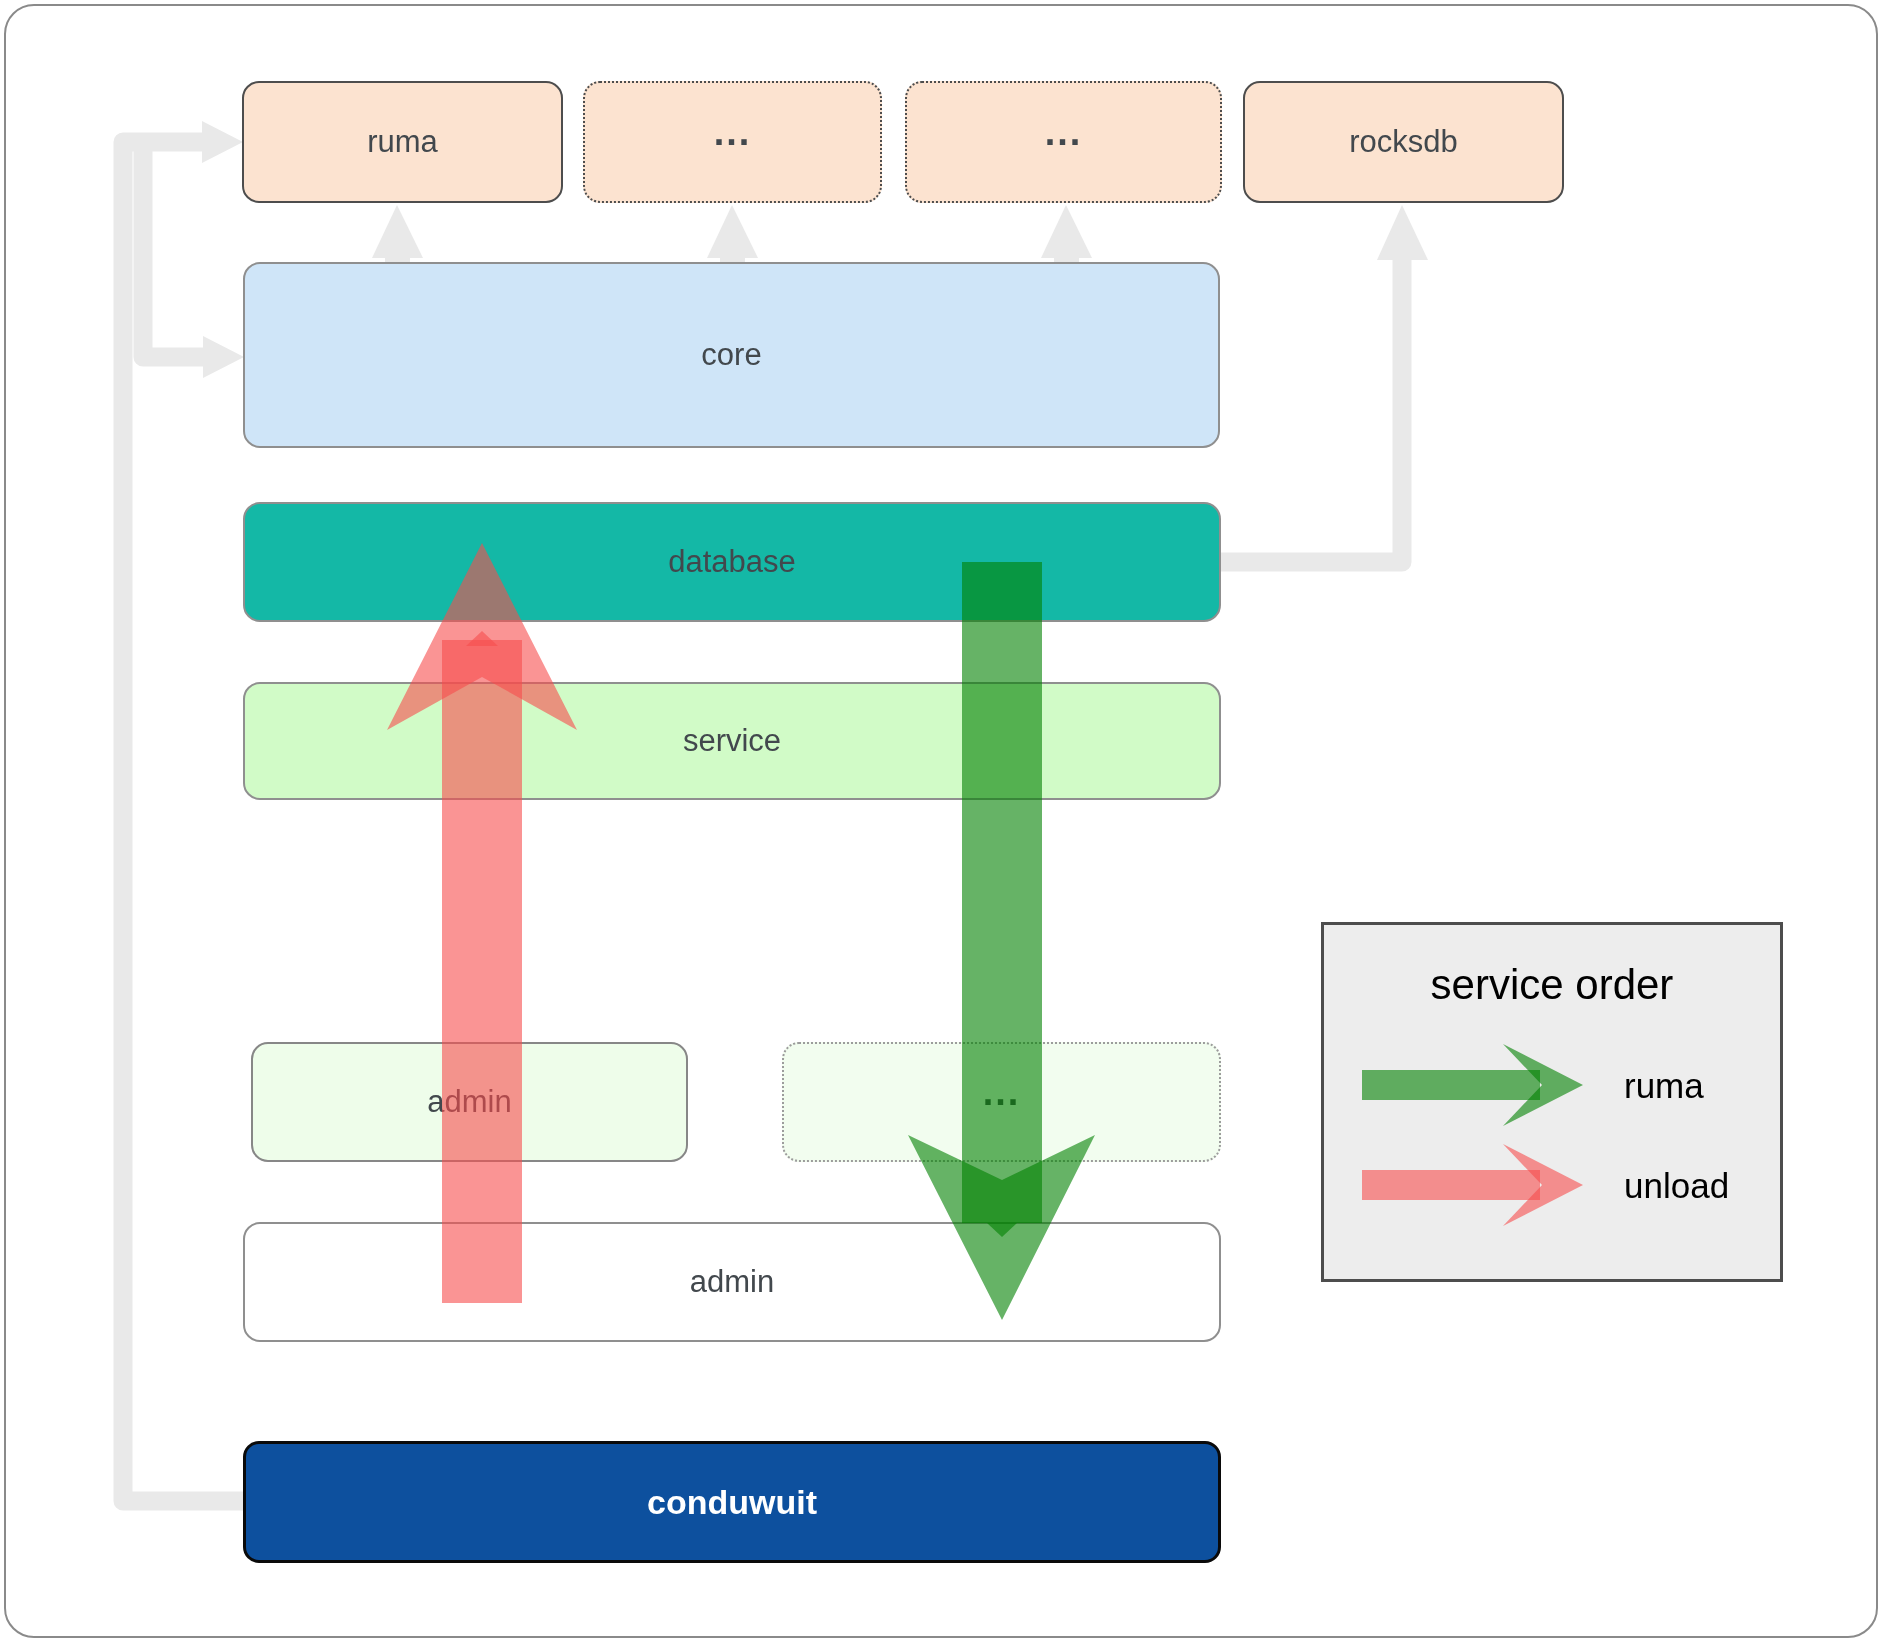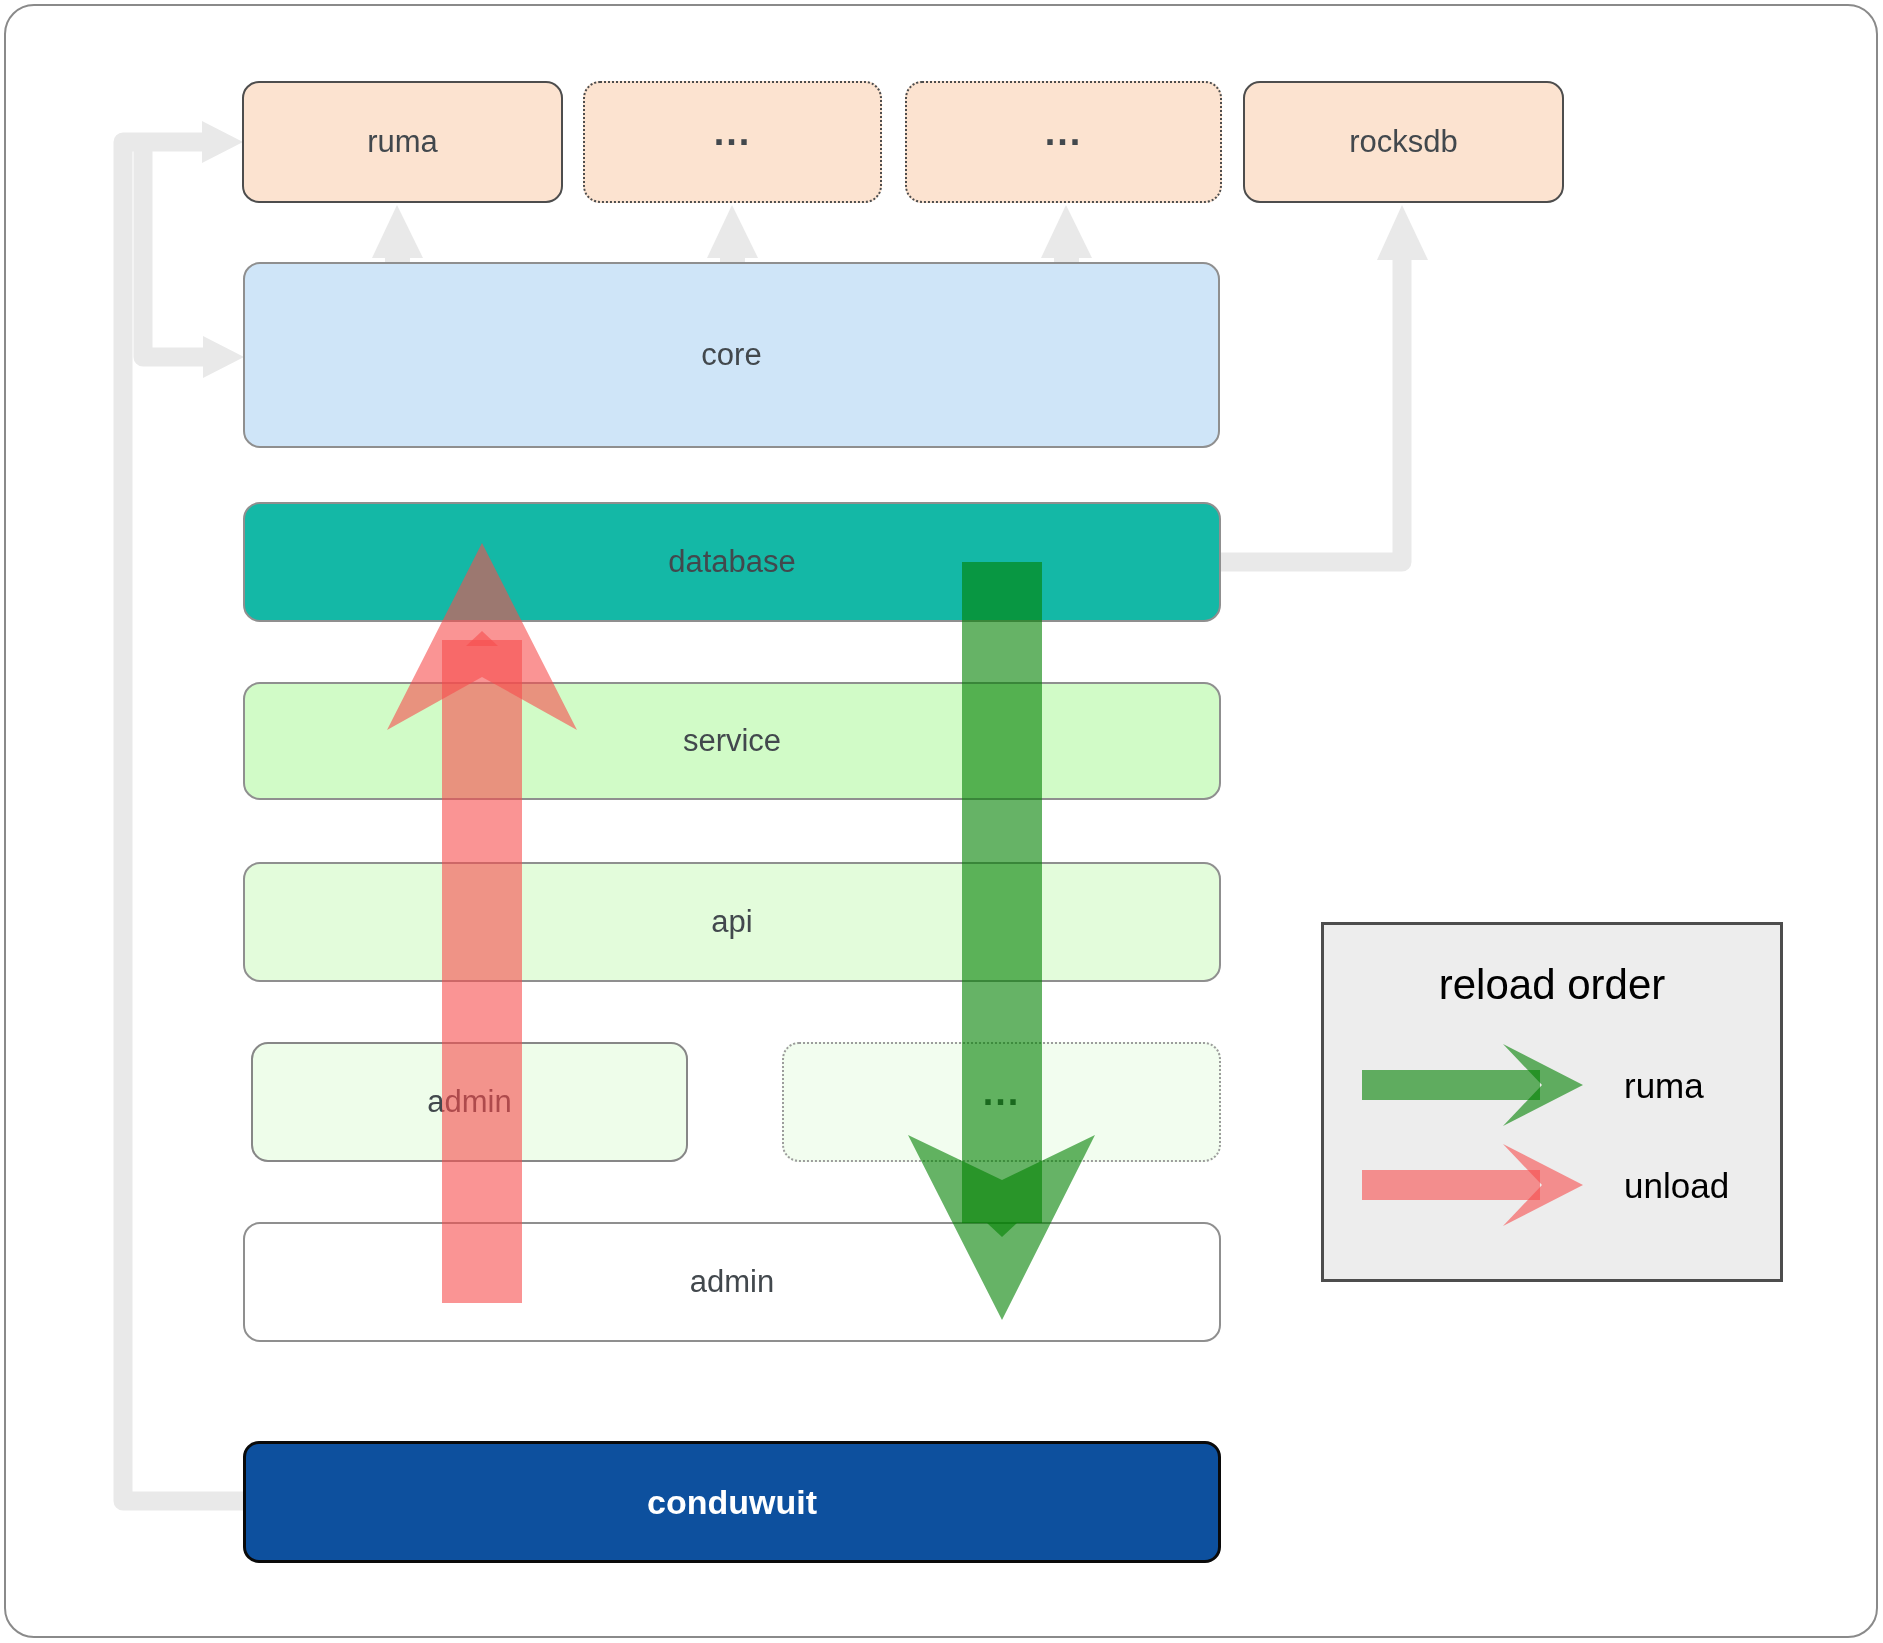--- a/index.html
+++ b/index.html
@@ -95,38 +95,35 @@
 
   <div class="box blue" style="left:243px;top:262px;width:977px;height:186px;">
     <span>core</span>
   </div>
   <div class="box green-1" style="left:243px;top:502px;width:978px;height:120px;">
     <span>database</span>
   </div>
   <div class="box green-2" style="left:243px;top:682px;width:978px;height:118px;">
     <span>service</span>
   </div>
-  <div class="box green-3" style="left:243px;top:862px;width:978px;height:120px;">
-    <span>api</span>
-  </div>
   <div class="box green-4" style="left:251px;top:1042px;width:437px;height:120px;text-align:right;">
     <span>admin</span>
   </div>
   <div class="box green-5" style="left:782px;top:1042px;width:439px;height:120px;">
     <span class="dots">...</span>
   </div>
   <div class="box white" style="left:243px;top:1222px;width:978px;height:120px;">
     <span>admin</span>
   </div>
   <div class="box navy" style="left:243px;top:1441px;width:978px;height:122px;">
     <span>conduwuit</span>
   </div>
 
   <div class="legend">
-    <div class="legend-title">reload order</div>
+    <div class="legend-title">service order</div>
     <svg class="legend-arrow load" width="240" height="84" viewBox="0 0 240 84">
       <rect x="4" y="27" width="178" height="30" fill-opacity="0.6" fill="#008000"></rect>
       <polygon points="145,1 225,42 145,83 184,42" fill-opacity="0.6" fill="#008000"></polygon>
     </svg>
     <span class="legend-label load">ruma</span>
     <svg class="legend-arrow unload" width="240" height="84" viewBox="0 0 240 84">
       <rect x="4" y="27" width="178" height="30" fill-opacity="0.6" fill="#f64c4c"></rect>
       <polygon points="145,1 225,42 145,83 184,42" fill-opacity="0.6" fill="#f64c4c"></polygon>
     </svg>
     <span class="legend-label unload">unload</span>

